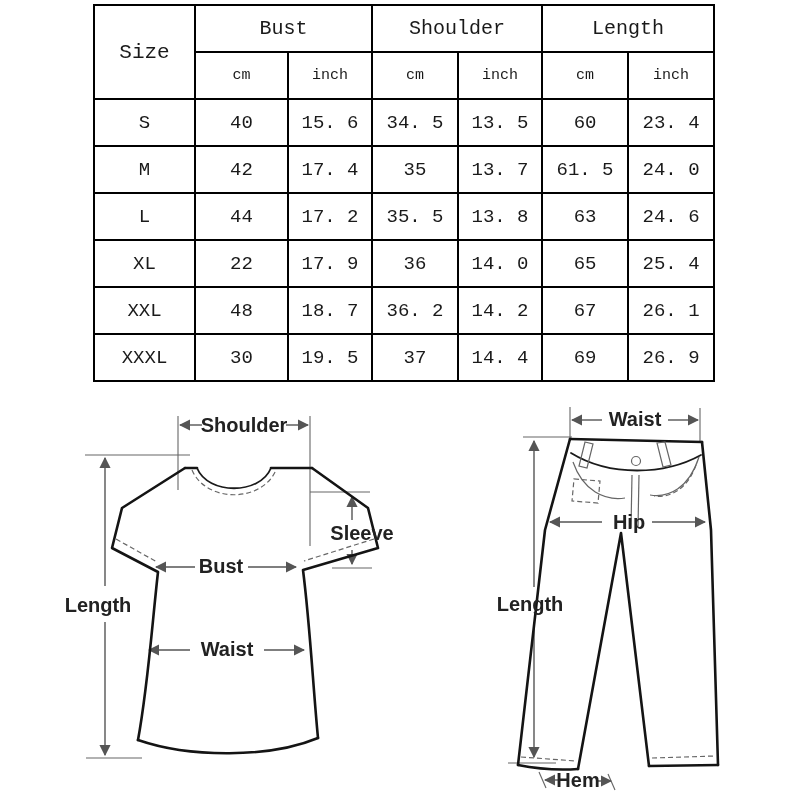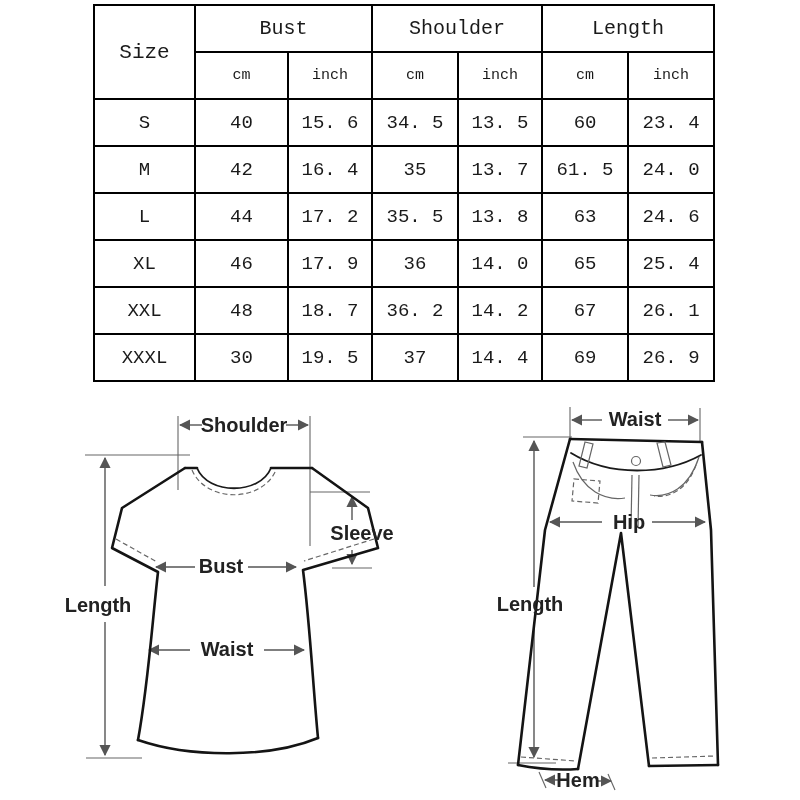--- a/index.html
+++ b/index.html
@@ -67,38 +67,38 @@
         <td class="cell">40</td>
         <td class="cell">15. 6</td>
         <td class="cell">34. 5</td>
         <td class="cell">13. 5</td>
         <td class="cell">60</td>
         <td class="cell">23. 4</td>
       </tr>
       <tr>
         <td class="size-cell">M</td>
         <td class="cell">42</td>
-        <td class="cell">16. 4</td>
+        <td class="cell">17. 4</td>
         <td class="cell">35</td>
         <td class="cell">13. 7</td>
         <td class="cell">61. 5</td>
         <td class="cell">24. 0</td>
       </tr>
       <tr>
         <td class="size-cell">L</td>
         <td class="cell">44</td>
         <td class="cell">17. 2</td>
         <td class="cell">35. 5</td>
         <td class="cell">13. 8</td>
         <td class="cell">63</td>
         <td class="cell">24. 6</td>
       </tr>
       <tr>
         <td class="size-cell">XL</td>
-        <td class="cell">46</td>
+        <td class="cell">22</td>
         <td class="cell">17. 9</td>
         <td class="cell">36</td>
         <td class="cell">14. 0</td>
         <td class="cell">65</td>
         <td class="cell">25. 4</td>
       </tr>
       <tr>
         <td class="size-cell">XXL</td>
         <td class="cell">48</td>
         <td class="cell">18. 7</td>

